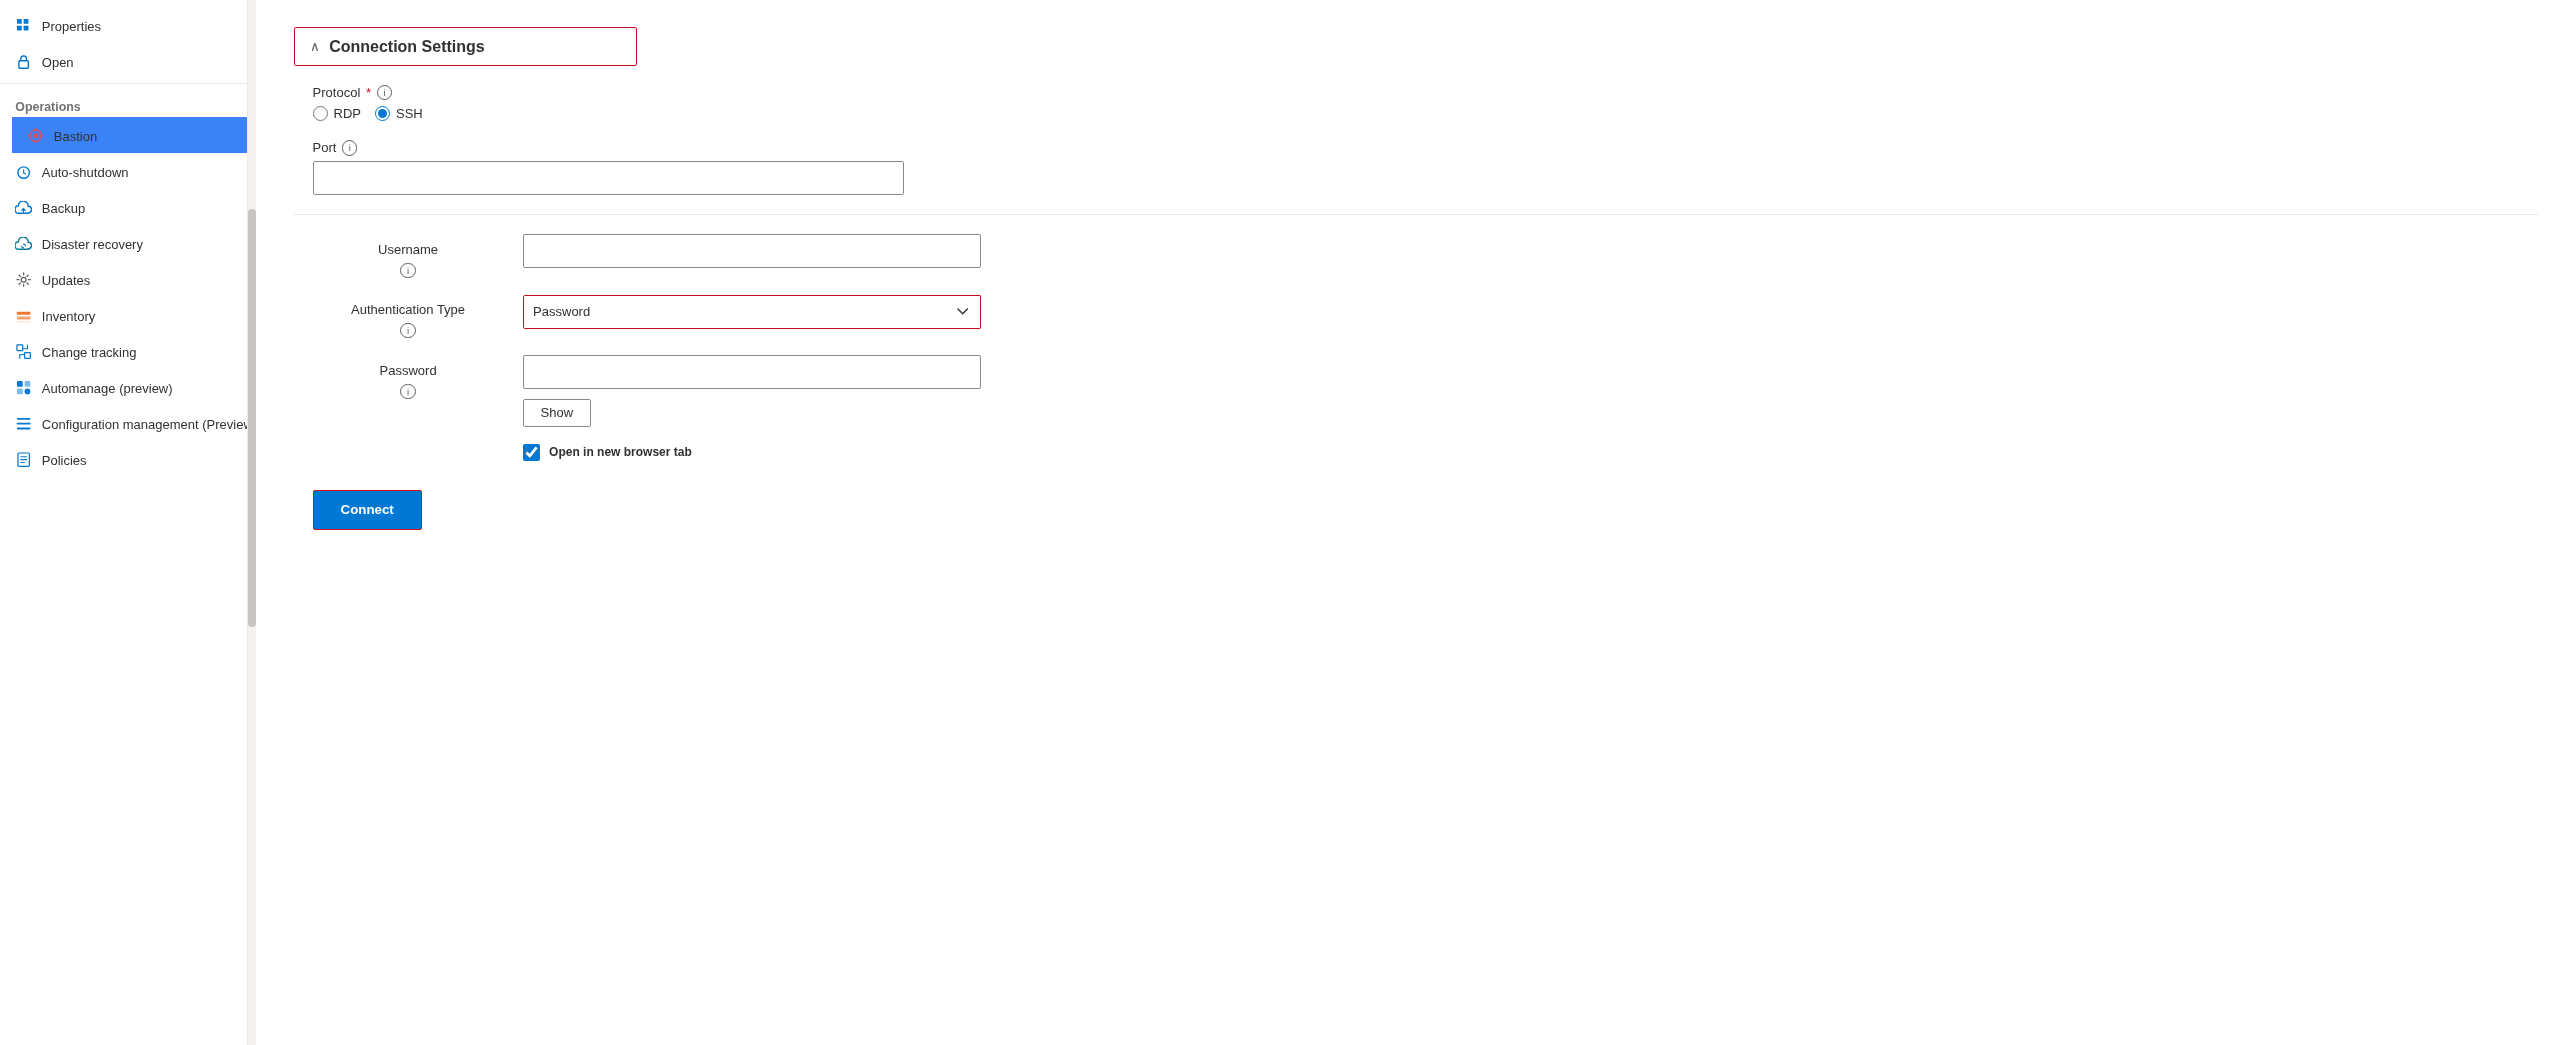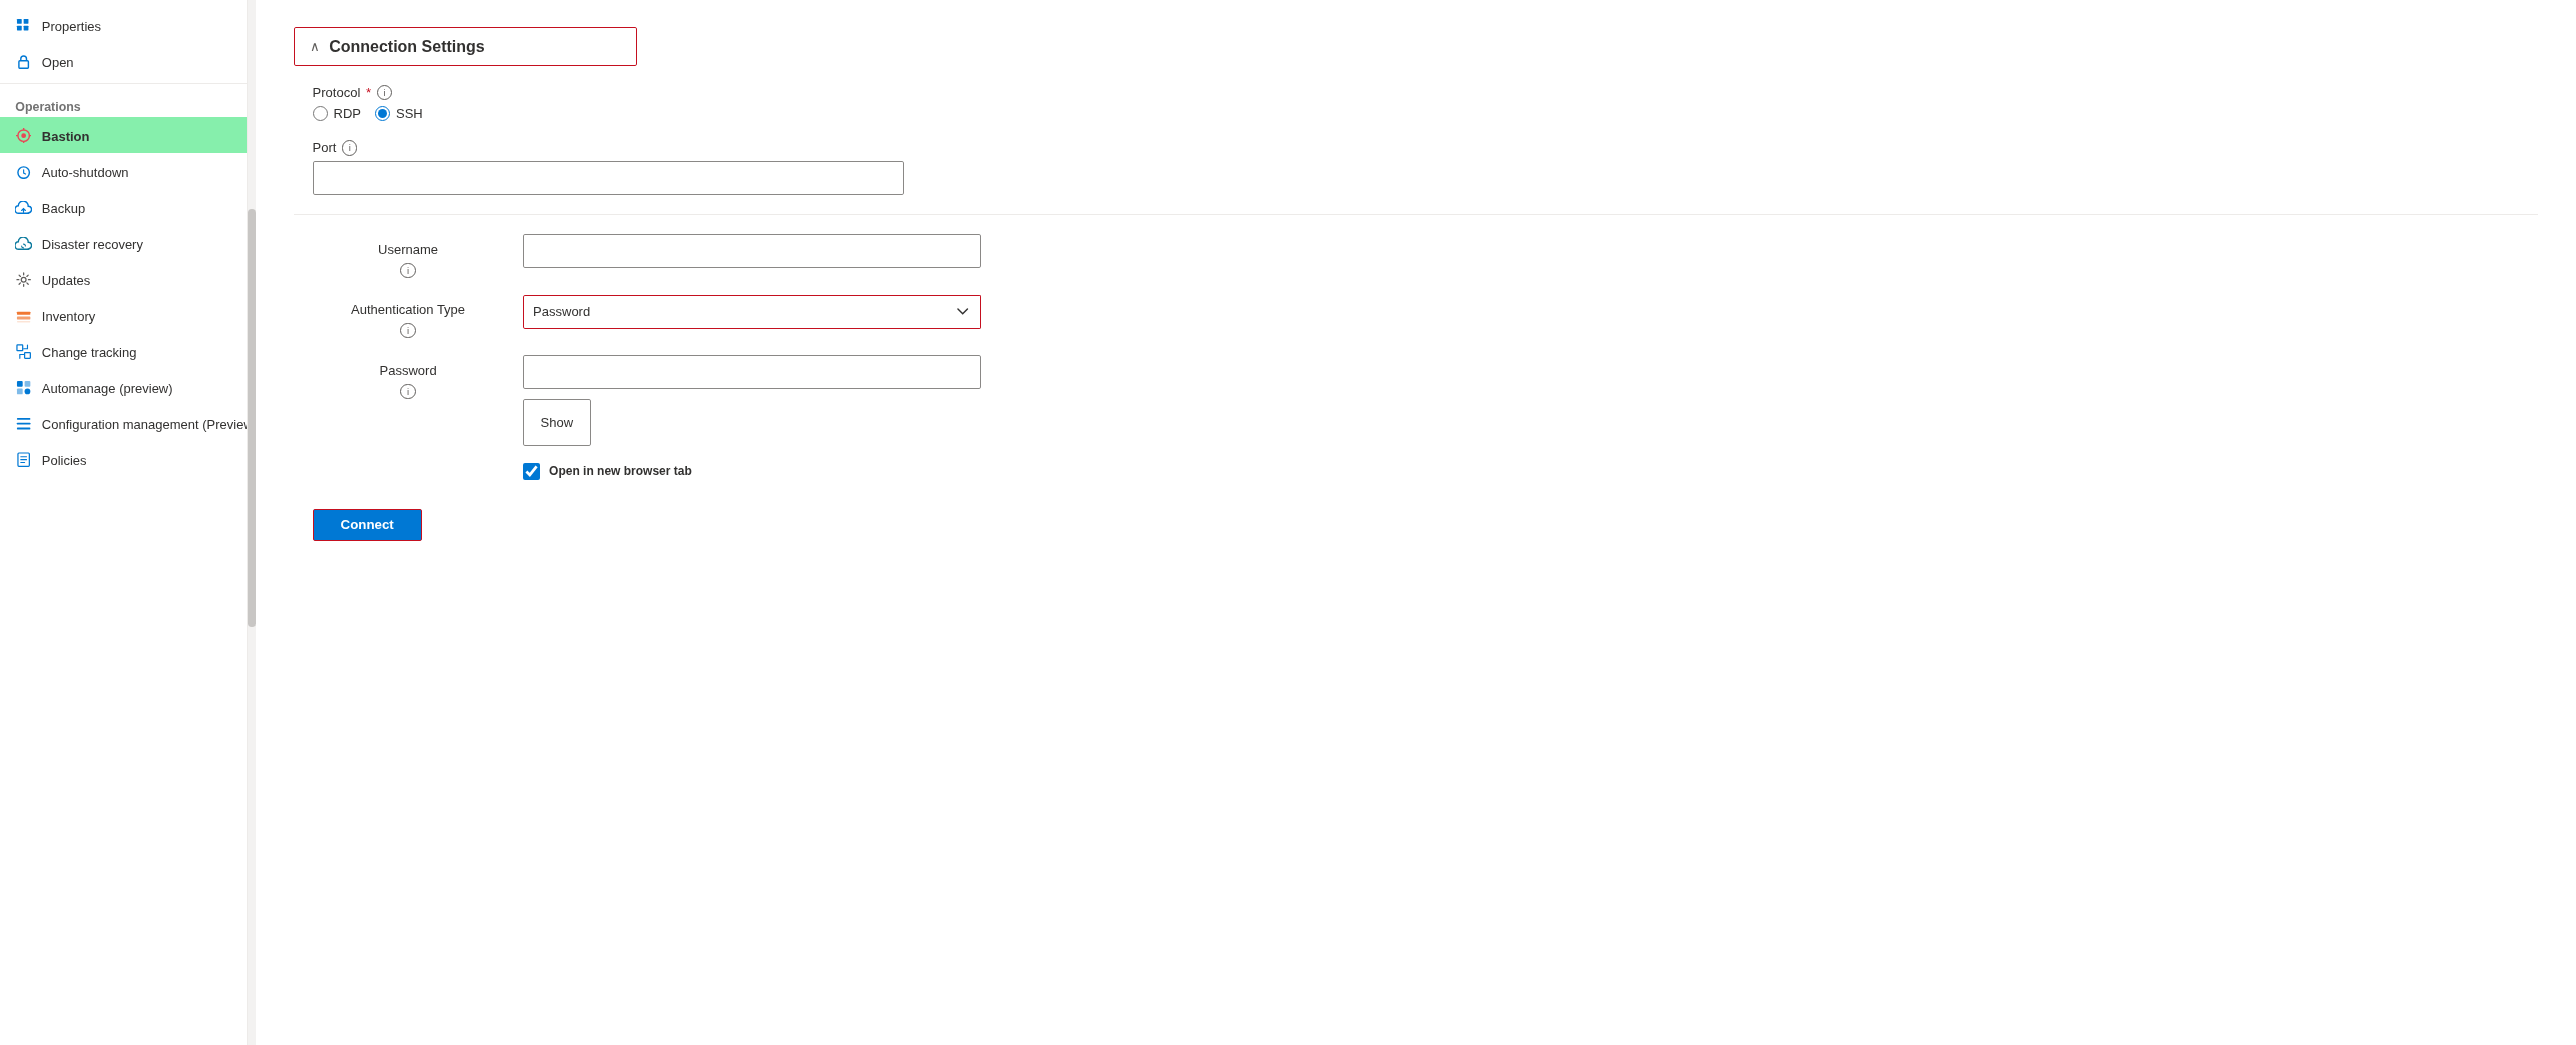--- a/index.html
+++ b/index.html
@@ -26,22 +26,23 @@
       display: flex;
       align-items: flex-end;
       padding: 9.5px 15.3px;
       cursor: pointer;
       font-size: 13px;
       color: #323130;
       gap: 9.5px;
       white-space: nowrap;
     }
     .sidebar-item.active {
-      background: #86efac;
-      font-weight: 700;
+      background: #3b82f6;
+      font-weight: 400;
+      margin-left: 12px;
     }
     .sidebar-section-label {
       font-weight: 700;
       font-size: 12.4px;
       padding: 11.4px 15.3px 3.8px 15.3px;
       color: #737373;
     }
     .sidebar-divider {
       border: none;
       border-top: 1px solid #edebe9;
@@ -215,21 +216,21 @@
       background: #fff;
       border: 1.9px solid #c50f1f;
       border-left: none;
       cursor: pointer;
       pointer-events: none;
       border-radius: 0 1.9px 1.9px 0;
     }
 
     
     .show-btn {
-      height: 47px;
+      height: 28px;
       padding: 0 17px;
       border: 1px solid #8a8886;
       border-radius: 1.9px;
       background: #fff;
       font-size: 13px;
       cursor: pointer;
       color: #323130;
       margin-top: 9.5px;
     }
 
@@ -251,21 +252,21 @@
       font-weight: bold;
     }
 
     
     .connect-btn {
       background: #0078d4;
       color: #fff;
       border: 1.9px solid #c50f1f;
       border-radius: 1.9px;
       padding: 0 27px;
-      height: 32px;
+      height: 40px;
       font-size: 13.3px;
       font-weight: 600;
       cursor: pointer;
       margin-top: 29px;
     }
 
     
     svg { display: block; }
   </style>
 </head>

